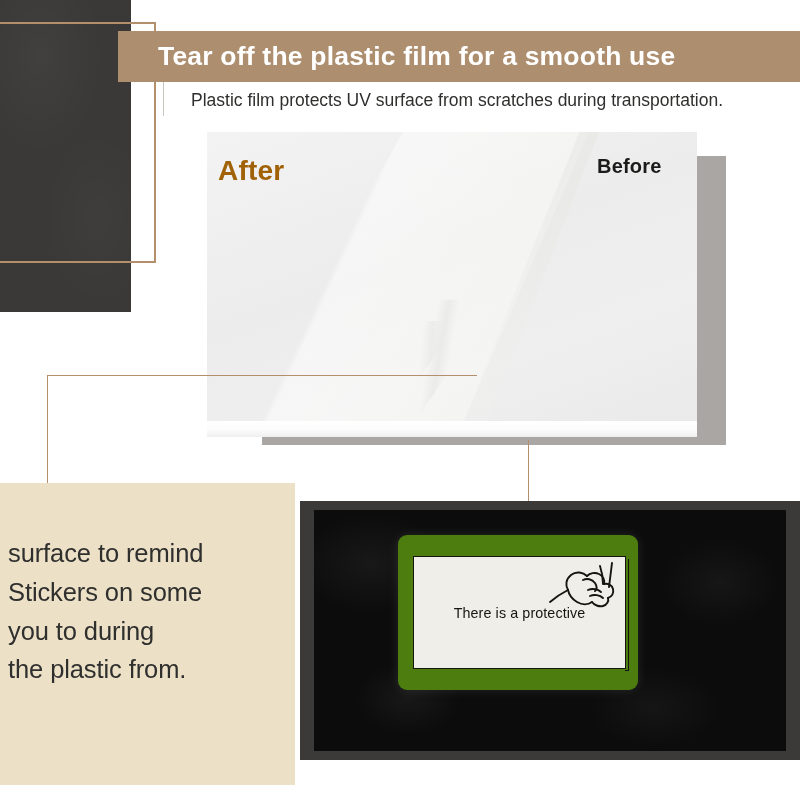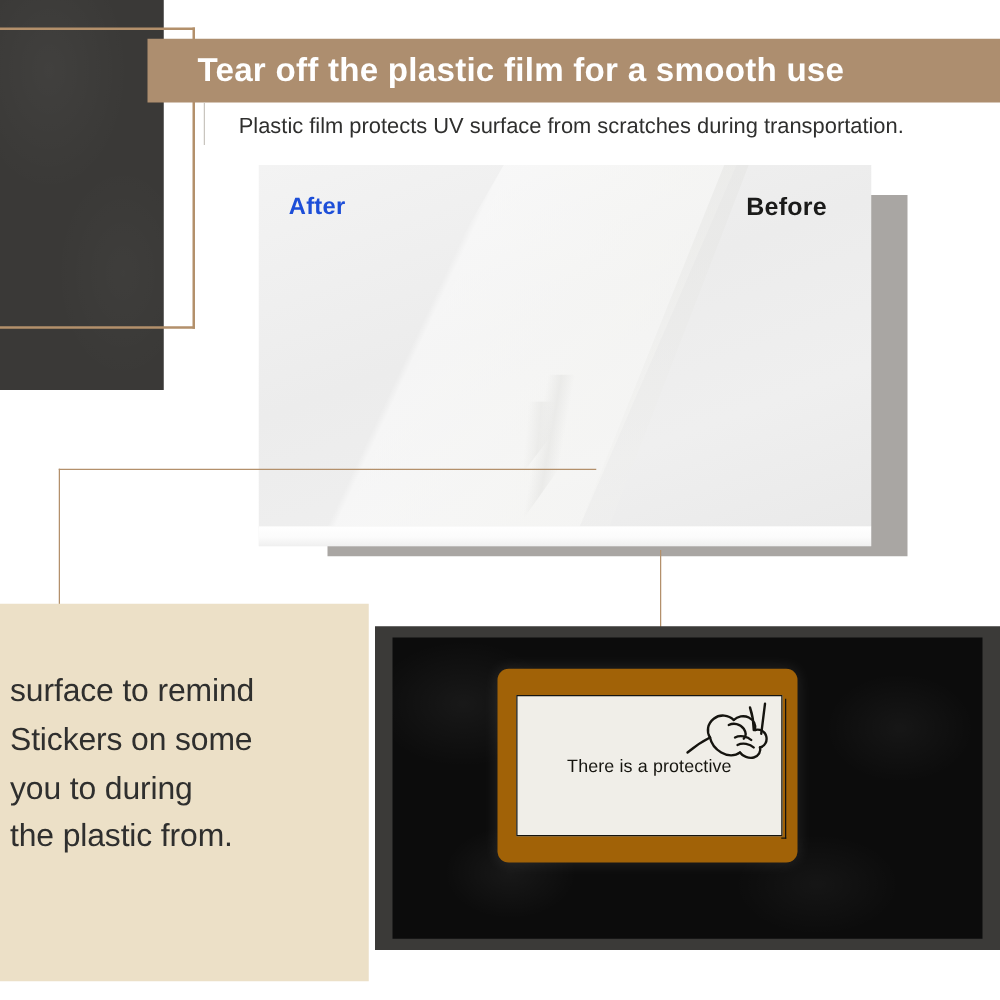--- a/index.html
+++ b/index.html
@@ -92,22 +92,22 @@
     clip-path:polygon(28% 62%, 52% 62%, 34% 100%, 8% 100%);
   }
   .board .bottom-edge{
     position:absolute;left:0;bottom:0;width:100%;height:16px;
     background:linear-gradient(180deg,#ffffff 0%,#fbfbfb 55%,#efefef 100%);
   }
   .board .bottom-line{
     position:absolute;left:0;bottom:15px;width:100%;height:1px;background:#e2e2e0;
   }
   .label-after{
-    position:absolute;left:231px;top:155px;
-    font-size:19px;color:#1d4ed8;font-weight:600;letter-spacing:.2px;
+    position:absolute;left:218px;top:155px;
+    font-size:28px;color:#a16207;font-weight:600;letter-spacing:.2px;
   }
   .label-before{
     position:absolute;left:597px;top:155px;
     font-size:20px;color:#1b1b1a;font-weight:600;letter-spacing:.2px;
   }
 
   
   .conn{position:absolute;background:#b3906b;}
   .conn-h1{left:47px;top:375px;width:430px;height:1.4px;}
   .conn-v1{left:47px;top:375px;width:1.4px;height:110px;}
@@ -142,21 +142,21 @@
     content:"";position:absolute;inset:0;
     background:
       radial-gradient(ellipse 22% 30% at 12% 22%, rgba(255,255,255,.05), rgba(255,255,255,0) 70%),
       radial-gradient(ellipse 18% 26% at 86% 30%, rgba(255,255,255,.045), rgba(255,255,255,0) 70%),
       radial-gradient(ellipse 16% 22% at 20% 78%, rgba(255,255,255,.05), rgba(255,255,255,0) 70%),
       radial-gradient(ellipse 20% 24% at 72% 82%, rgba(255,255,255,.04), rgba(255,255,255,0) 70%);
   }
   
   .sticker{
     position:absolute;left:84px;top:25px;width:240px;height:155px;
-    background:#a16207;
+    background:#4d7c0f;
     border-radius:9px;
     box-shadow:0 0 12px rgba(255,255,255,.10);
   }
   .sticker-box{
     position:absolute;left:15px;top:21px;right:12px;bottom:21px;
     border:1.3px solid #15140f;
     background:#f0eee8;
   }
   .sticker-box::after{
     content:"";position:absolute;right:-4px;top:2px;width:3px;bottom:-3px;

